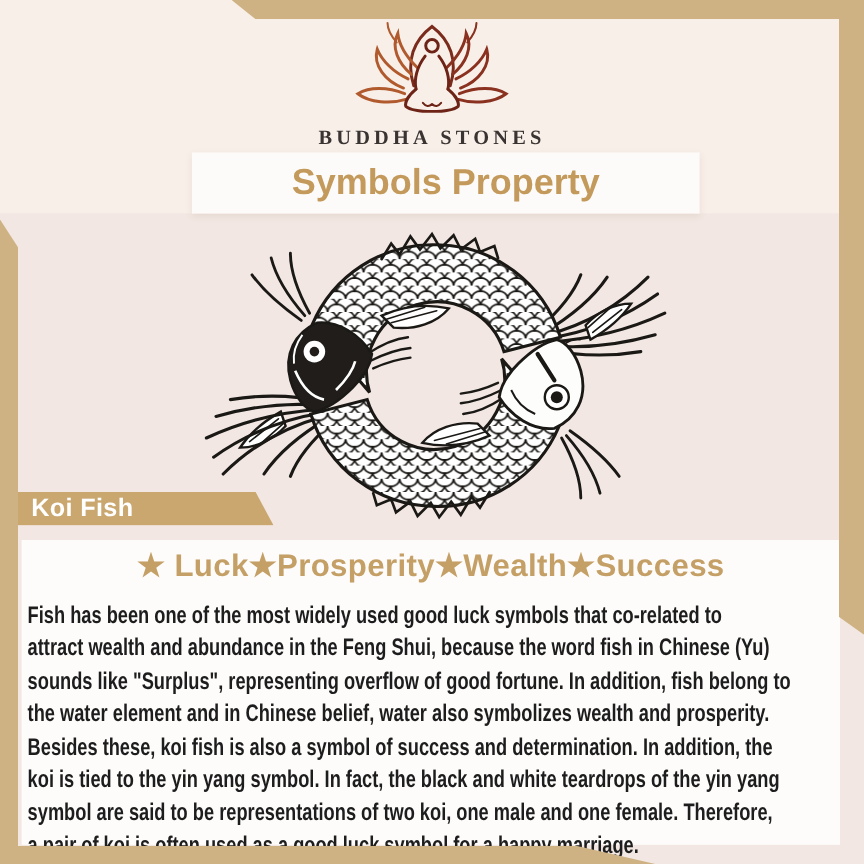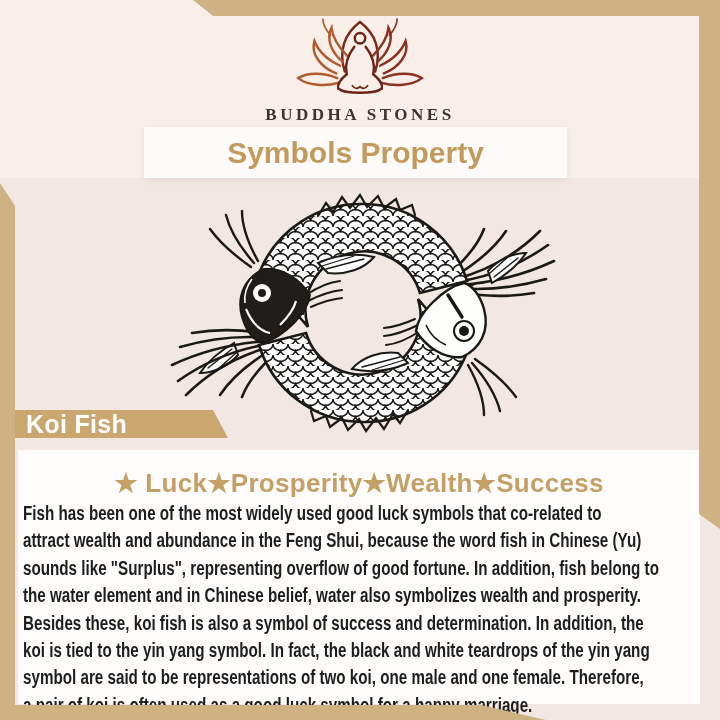--- a/index.html
+++ b/index.html
@@ -15,33 +15,33 @@
   .frame-top{left:0;top:0;width:720px;height:16px;clip-path:polygon(193px 0,720px 0,720px 16px,213px 16px);}
   .frame-right{left:699px;top:0;width:21px;height:529px;clip-path:polygon(0 0,21px 0,21px 529px,0 514px);}
   .frame-left{left:0;top:183px;width:15px;height:537px;clip-path:polygon(0 0,15px 23px,15px 537px,0 537px);}
   .frame-bottom{left:0;top:705px;width:546px;height:15px;clip-path:polygon(0 0,481px 0,546px 15px,0 15px);}
   
   .logo{position:absolute;left:284px;top:18px;width:152px;height:86px;z-index:2;}
   .brand{position:absolute;left:0;top:105px;width:720px;text-align:center;
     font-family:"Liberation Serif",serif;font-weight:600;font-size:17px;
     letter-spacing:3.5px;color:#393331;z-index:2;}
   
-  .title-banner{position:absolute;left:144px;top:127px;width:423px;height:51px;
+  .title-banner{position:absolute;left:160px;top:127px;width:423px;height:51px;
     background:#fdfbf9;box-shadow:0 2px 6px rgba(120,90,60,.10);z-index:3;
     text-align:center;line-height:51px;font-weight:700;font-size:30px;color:#c39a5c;}
   
   .fish{position:absolute;left:168px;top:183px;width:400px;height:270px;z-index:2;}
   
   .section-label{position:absolute;left:15px;top:410px;width:213px;height:28px;
     background:#c9a76f;clip-path:polygon(0 0,198px 0,213px 28px,0 28px);z-index:4;
     line-height:28px;padding-left:11px;box-sizing:border-box;
-    font-weight:700;font-size:25px;color:#ffffff;letter-spacing:.3px;}
+    font-weight:700;font-size:21px;color:#ffffff;letter-spacing:.3px;}
   
   .panel{position:absolute;left:18px;top:450px;width:682px;height:254px;background:#fdfcfb;z-index:1;}
-  .benefits{position:absolute;left:18px;top:468px;width:682px;text-align:center;
+  .benefits{position:absolute;left:18px;top:456px;width:682px;text-align:center;
     font-weight:700;font-size:26px;color:#c5a066;letter-spacing:.3px;z-index:2;}
   .paragraph-wrap{position:absolute;left:23px;top:500px;width:678px;z-index:2;overflow:visible;}
   .paragraph{width:920px;transform:scaleX(.76);transform-origin:0 0;
     font-weight:700;font-size:20px;line-height:27.4px;color:#1d1d1d;
     white-space:pre-line;letter-spacing:0;}
 </style>
 </head>
 <body>
 
 <div id="canvas">

